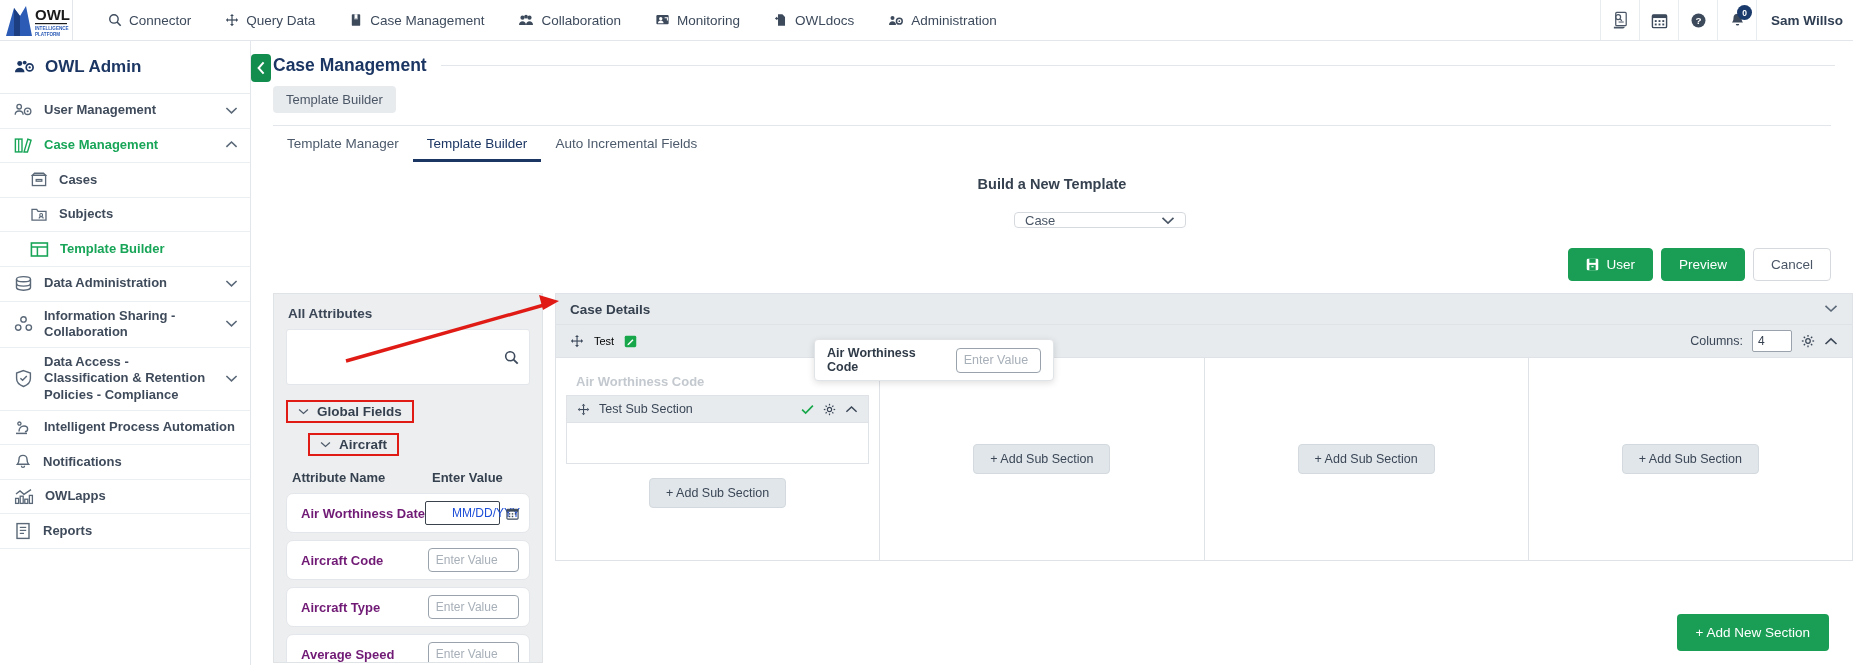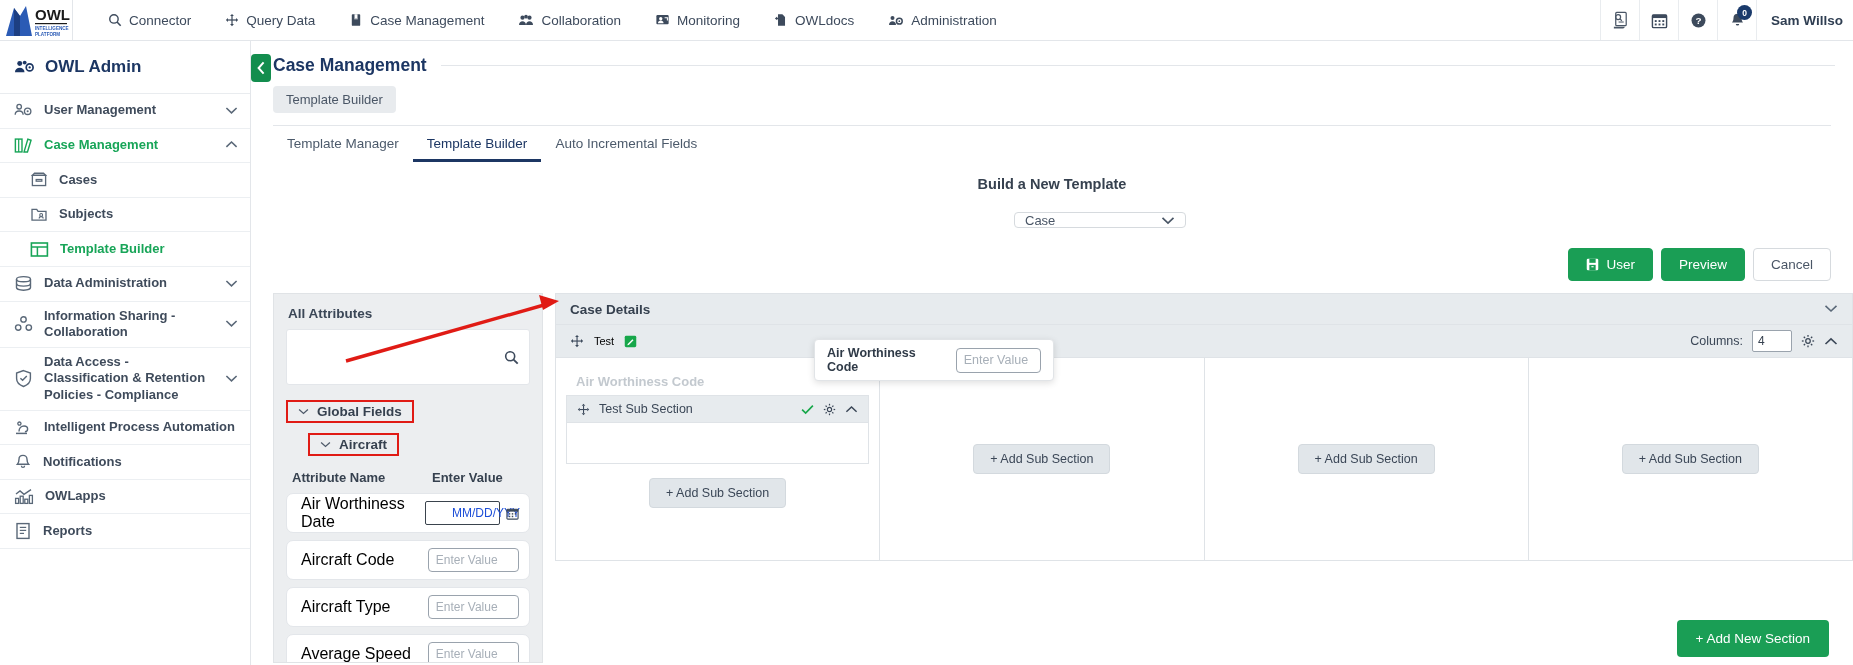--- a/index.html
+++ b/index.html
@@ -159,21 +159,21 @@
   .grp .cv{font-size:10px;color:#4e5a6a;}
   .colhead{
     display:flex; margin:4px 0 8px 6px; font-size:13px;font-weight:bold;color:#36414f;
   }
   .colhead .c1{width:140px;}
   .attr-row{
     background:#fff;border:1px solid #e3e6ea;border-radius:7px;
     height:40px; display:flex;align-items:center;
     padding:0 10px 0 14px; margin-bottom:7px;
   }
-  .attr-row .nm{width:128px;font-size:16px;font-weight:normal;color:#000000;}
+  .attr-row .nm{width:128px;font-size:13px;font-weight:bold;color:#701a75;}
   .inp{
     height:24px;border:1px solid #9aa3ad;border-radius:4px;background:#fff;
     display:flex;align-items:center;padding:0 7px;font-size:12px;color:#a7afb8;
     width:92px;
   }
   .inp.date{border:1.6px solid #3a434d; color:#1d4ed8; width:75px; border-radius:2px;padding-left:26px;}
 
   
   .builder{
     flex:1; margin-right:0px; overflow:hidden; position:relative;
@@ -215,21 +215,21 @@
   .subsec-bar .r{margin-left:auto;display:flex;align-items:center;gap:9px;}
   .subsec-body{height:40px;background:#fff;}
   .addsub{
     background:#e1e6ea;border:1px solid #d3d9de;border-radius:4px;
     padding:7px 16px;font-size:12.5px;color:#3b4757;cursor:pointer;white-space:nowrap;
   }
   .center-add{display:flex;justify-content:center;align-items:center;flex:1;}
   .addsub-low{margin:14px auto 0 auto;display:block;}
 
   .addnew{
-    position:absolute; right:24px; bottom:6px;
+    position:absolute; right:24px; bottom:12px;
     background:#1a9e55;color:#fff;border-radius:4px;
     padding:11px 19px;font-size:13.5px;cursor:pointer;
   }
 
   
   .popcard{
     position:absolute; left:563px; top:298px; z-index:40;
     background:#fff; border:1px solid #e1e4e7; border-radius:4px;
     box-shadow:0 2px 7px rgba(0,0,0,.13);
     width:240px;height:42px;

